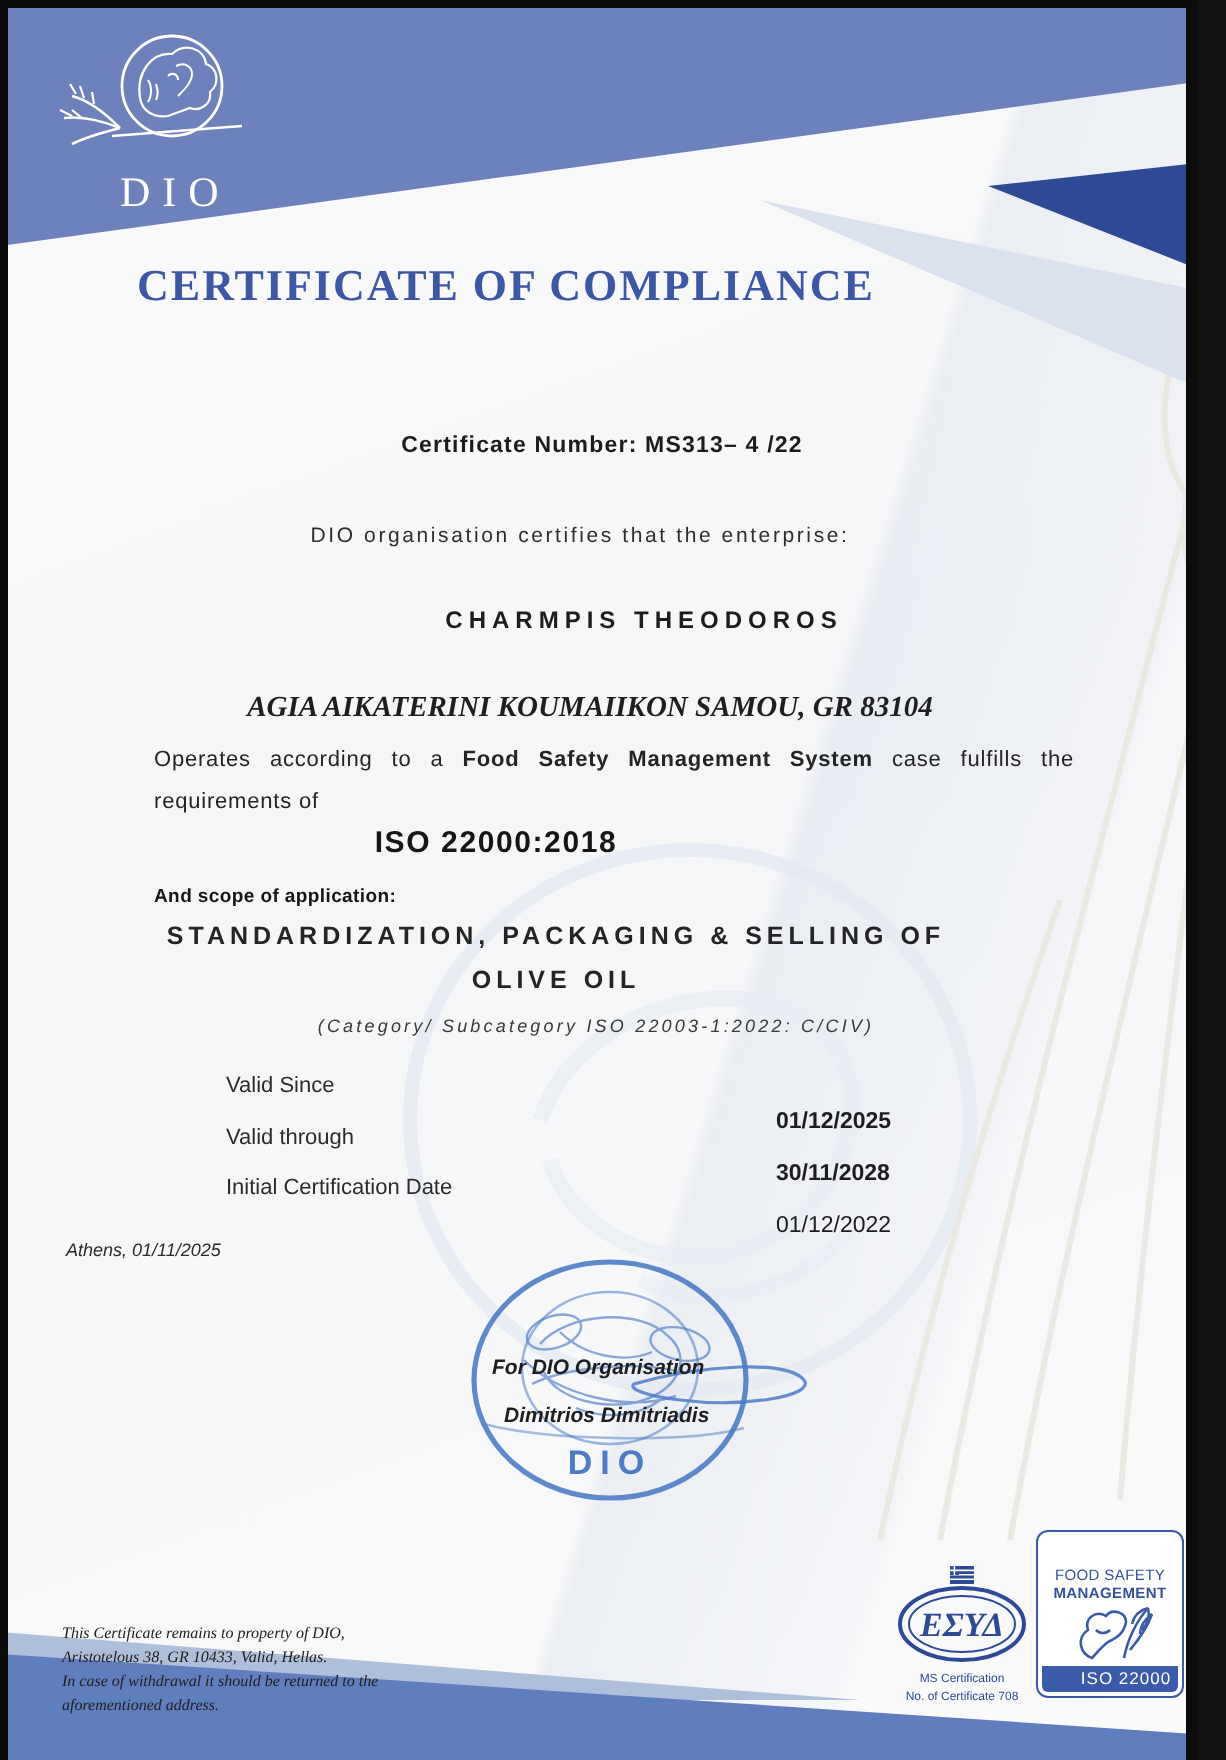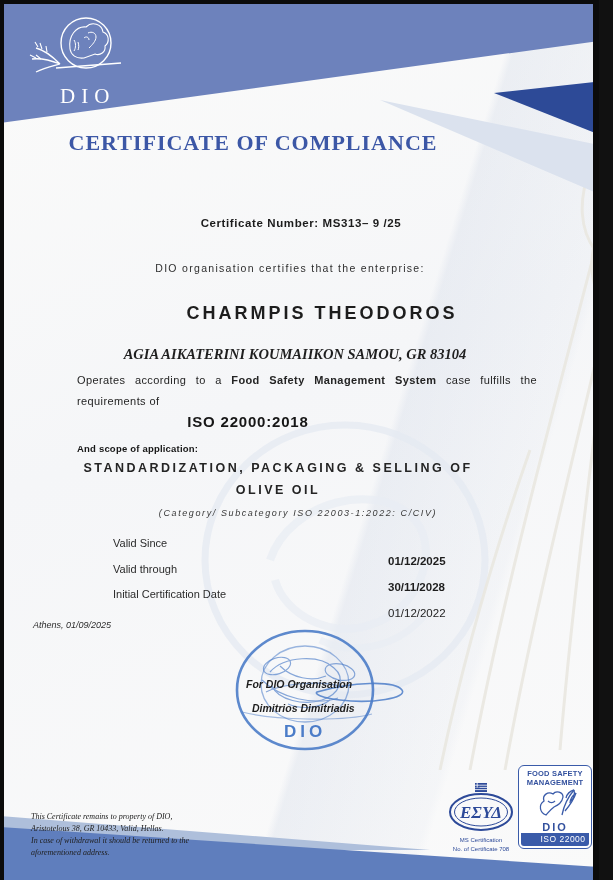--- a/index.html
+++ b/index.html
@@ -31,21 +31,21 @@
   .logo-svg{position:absolute;left:26px;top:6px;z-index:4;}
   .logo-word{position:absolute;left:60px;top:84px;z-index:4;color:#fff;
     font-family:"Liberation Serif",serif;font-size:21px;letter-spacing:6px;}
   
   .abs{position:absolute;z-index:10;}
   .ctr{right:0;text-align:center;}
   .title{top:130px;left:-93px;font-family:"Liberation Serif",serif;font-weight:700;
     font-size:22px;letter-spacing:1px;color:#3c57a6;}
   .certnum{top:217px;left:3px;font-weight:700;font-size:11.5px;letter-spacing:.6px;color:#1c1c1c;}
   .intro{top:262px;left:-19px;font-size:10.5px;letter-spacing:1.3px;color:#2e2e2e;}
-  .company{top:303px;left:45px;font-weight:700;font-size:18px;letter-spacing:3px;color:#1d1d1d;}
+  .company{top:303px;left:45px;font-weight:700;font-size:12px;letter-spacing:3px;color:#1d1d1d;}
   .address{top:346px;left:-9px;font-family:"Liberation Serif",serif;font-style:italic;
     font-weight:700;font-size:14.5px;color:#1f1f1f;}
   .operates{top:374px;left:77px;width:460px;font-size:11px;letter-spacing:.4px;color:#242424;
     text-align:justify;text-align-last:justify;}
   .operates2{top:395px;left:77px;font-size:11px;letter-spacing:.4px;color:#242424;}
   .iso{top:413px;left:-103px;font-weight:700;font-size:15px;letter-spacing:.8px;color:#161616;}
   .scopelabel{top:443px;left:77px;font-weight:700;font-size:9.5px;letter-spacing:.2px;color:#161616;}
   .scope1{top:461px;left:-43px;font-weight:700;font-size:12.5px;letter-spacing:2.5px;color:#242424;}
   .scope2{top:483px;left:-43px;font-weight:700;font-size:12.5px;letter-spacing:2.5px;color:#242424;}
   .category{top:508px;left:-3px;font-style:italic;font-size:9px;letter-spacing:1.6px;color:#3a3a3a;}
@@ -60,21 +60,21 @@
   .stamp-word{top:722px;left:255px;width:100px;text-align:center;font-weight:700;
     font-size:17px;letter-spacing:4px;color:#4b7cc8;z-index:9;}
   
   .footnote{top:770px;left:31px;font-family:"Liberation Serif",serif;font-style:italic;
     font-size:8px;line-height:1.5;color:#202020;margin-top:41px;}
   .esyd-svg{position:absolute;left:446px;top:782px;z-index:10;}
   .esyd-cap{top:836px;left:438px;width:86px;text-align:center;font-size:6px;line-height:1.5;color:#2d4a99;}
   .fsm{position:absolute;left:518px;top:765px;width:74px;height:84px;z-index:10;
     border:1.5px solid #3a5ba9;border-radius:6px;background:#fff;box-sizing:border-box;
     text-align:center;color:#33519e;}
-  .fsm .l1{margin-top:3px;font-weight:700;font-size:7.5px;letter-spacing:.2px;}
+  .fsm .l1{margin-top:17px;font-weight:400;font-size:7.5px;letter-spacing:.2px;}
   .fsm .l2{font-weight:700;font-size:7.5px;letter-spacing:.2px;}
   .fsm .org{font-weight:700;font-size:11px;letter-spacing:2px;margin-top:-2px;}
   .fsm .band{position:absolute;left:2px;right:2px;bottom:2px;height:13px;background:#3a5ba9;
     border-radius:0 0 3px 3px;color:#fff;font-size:8.5px;line-height:13px;letter-spacing:.5px;padding-left:16px;}
 </style>
 </head>
 <body>
 
 <div class="page">
 
@@ -110,42 +110,42 @@
       <path d="M48,34 C50,37 50,42 48,45 M52,36 C53,39 53,42 52,44" stroke-width="1"></path>
       <path d="M30,62 L95,57" stroke-width="1.3"></path>
       <path d="M34,58 C26,50 18,44 10,42 M34,58 C24,54 14,52 6,53 M34,58 C27,60 18,62 10,66" stroke-width="1.3"></path>
       <path d="M12,41 l-3,-5 M16,43 l-2,-6 M21,46 l-1,-6 M10,52 l-6,-3 M15,53 l-5,-4" stroke-width="1.1"></path>
     </g>
   </svg>
   <div class="logo-word">DIO</div>
 
   <div class="abs ctr title">CERTIFICATE OF COMPLIANCE</div>
 
-  <div class="abs ctr certnum">Certificate Number: MS313– 9 /25</div>
+  <div class="abs ctr certnum">Certificate Number: MS313– 4 /22</div>
   <div class="abs ctr intro">DIO organisation certifies that the enterprise:</div>
   <div class="abs ctr company">CHARMPIS THEODOROS</div>
   <div class="abs ctr address">AGIA AIKATERINI KOUMAIIKON SAMOU, GR 83104</div>
 
   <div class="abs operates"><span>Operates according to a </span><span class="bold">Food Safety Management System</span><span> case fulfills the</span></div>
   <div class="abs operates2">requirements of</div>
 
   <div class="abs ctr iso">ISO 22000:2018</div>
   <div class="abs scopelabel">And scope of application:</div>
   <div class="abs ctr scope1">STANDARDIZATION, PACKAGING &amp; SELLING OF</div>
   <div class="abs ctr scope2">OLIVE OIL</div>
   <div class="abs ctr category">(Category/ Subcategory ISO 22003-1:2022: C/CIV)</div>
 
   <div class="abs vlabel" style="top:537px">Valid Since</div>
   <div class="abs vvalue bold" style="top:536px">01/12/2025</div>
   <div class="abs vlabel" style="top:563px">Valid through</div>
   <div class="abs vvalue bold" style="top:562px">30/11/2028</div>
   <div class="abs vlabel" style="top:588px">Initial Certification Date</div>
   <div class="abs vvalue" style="top:588px">01/12/2022</div>
 
-  <div class="abs athens">Athens, 01/09/2025</div>
+  <div class="abs athens">Athens, 01/11/2025</div>
 
   <svg class="stamp-svg" width="200" height="145" viewBox="0 0 200 145">
     <g fill="none" stroke="#4b7cc8">
       <ellipse cx="83" cy="70" rx="68" ry="59" stroke-width="2.6" opacity=".9"></ellipse>
       <ellipse cx="83" cy="64" rx="44" ry="38" stroke-width="1.3" opacity=".55"></ellipse>
       <g stroke-width="1.2" opacity=".65">
         <path d="M48,52 C62,36 98,34 112,48 C124,58 118,74 100,80 C82,86 56,80 50,66"></path>
         <path d="M44,72 C60,64 96,60 118,66 M40,60 C58,78 92,86 116,78"></path>
         <path d="M58,46 C70,58 90,62 104,56 M66,84 C80,90 98,88 108,80"></path>
         <ellipse cx="55" cy="46" rx="14" ry="8" transform="rotate(-18 55 46)"></ellipse>

